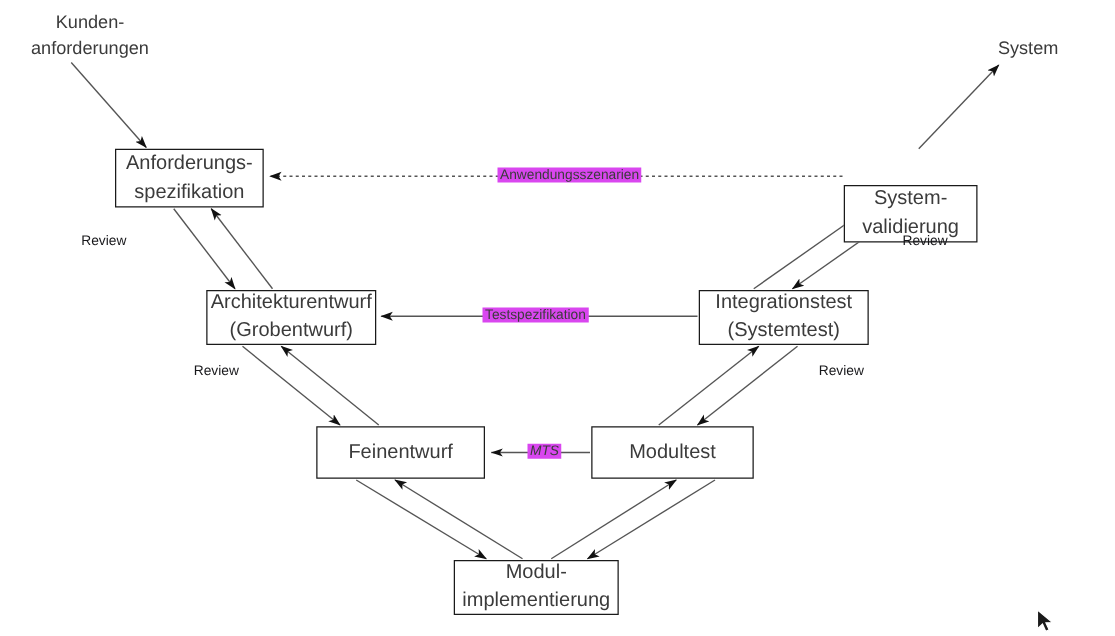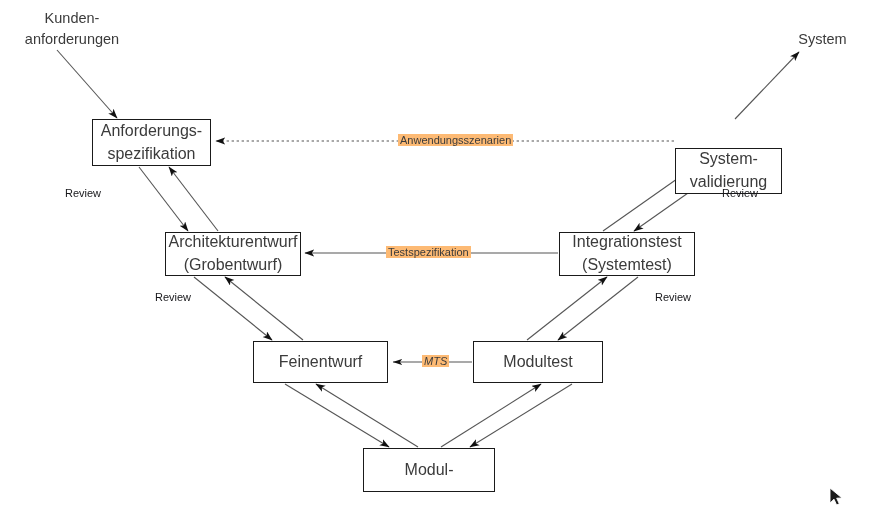--- a/index.html
+++ b/index.html
@@ -58,21 +58,21 @@
     font-family: "Liberation Sans", sans-serif;
     font-size: 11px;
     color: #17171a;
     white-space: nowrap;
   }
   .edge-label {
     position: absolute;
     font-family: "Liberation Sans", sans-serif;
     font-size: 11px;
     color: #3b3b3b;
-    background: #fdba74;
+    background: #d946ef;
     padding: 0 2px;
     white-space: nowrap;
   }
   .cursor-icon {
     position: absolute;
     pointer-events: none;
   }
 </style>
 </head>
 <body>
@@ -160,20 +160,21 @@
   <div class="node-box" style="left:473px; top:341px; width:130px; height:42px;">
     <span>Modultest</span>
   </div>
 
   <div class="node-box" style="left:253px; top:341px; width:135px; height:42px;">
     <span>Feinentwurf</span>
   </div>
 
   <div class="node-box" style="left:363px; top:448px; width:132px; height:44px;">
     <span>Modul-</span>
+    <span class="line2">implementierung</span>
   </div>
 
   <div class="review-label" style="left:65px; top:187px;">Review</div>
   <div class="review-label" style="left:722px; top:187px;">Review</div>
   <div class="review-label" style="left:155px; top:291px;">Review</div>
   <div class="review-label" style="left:655px; top:291px;">Review</div>
 
   <div class="edge-label" style="left:398px; top:134px;">Anwendungsszenarien</div>
   <div class="edge-label" style="left:386px; top:246px;">Testspezifikation</div>
   <div class="edge-label" style="left:422px; top:355px;font-style:italic;">MTS</div>

